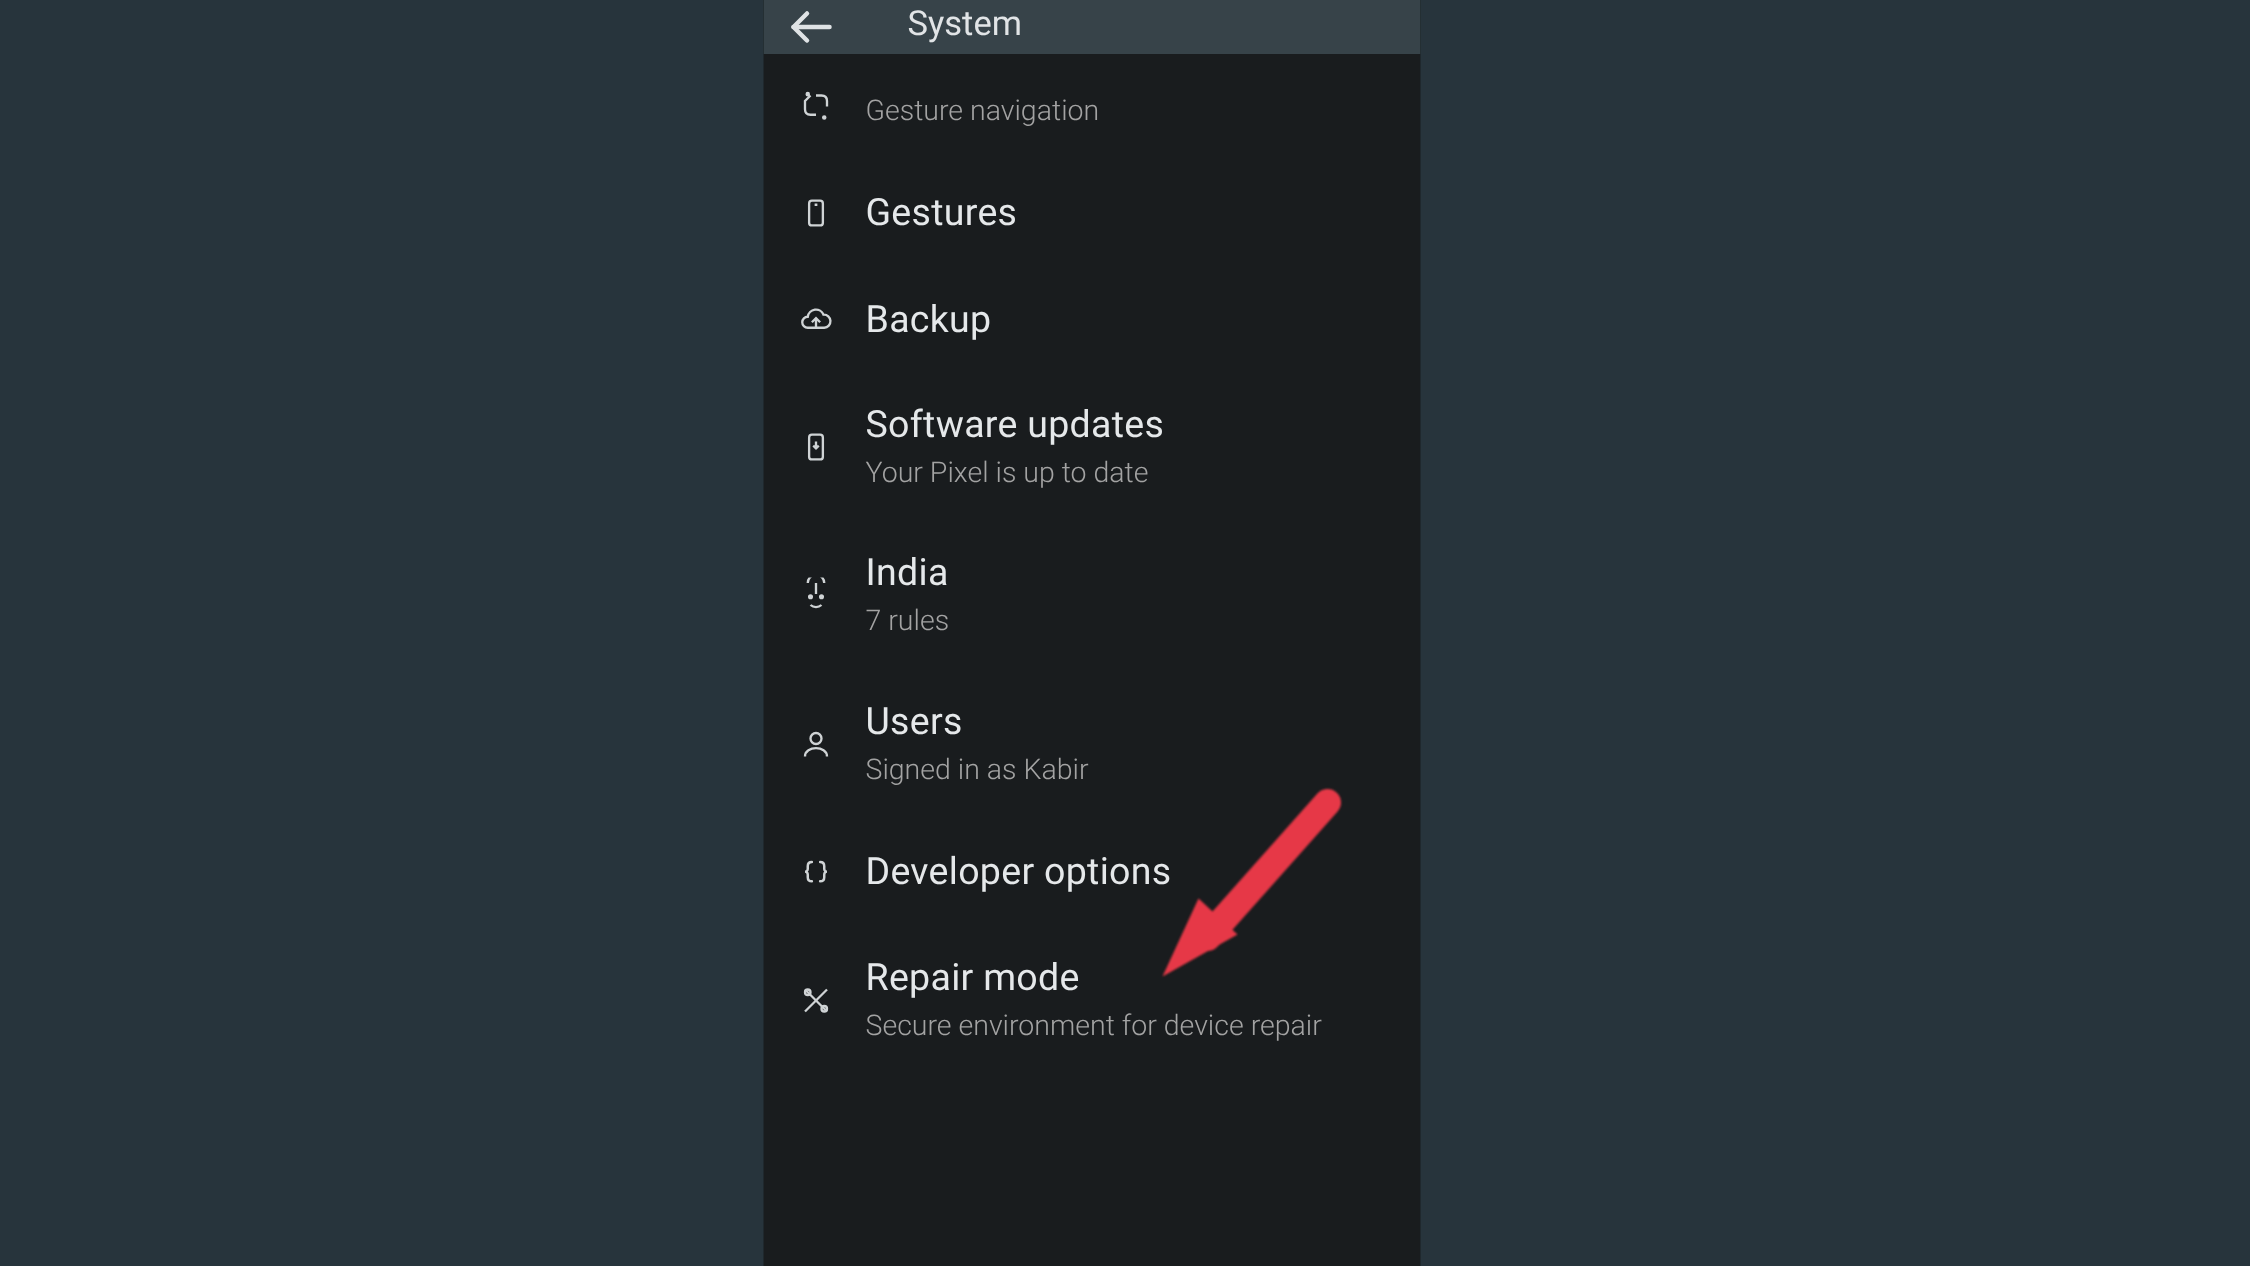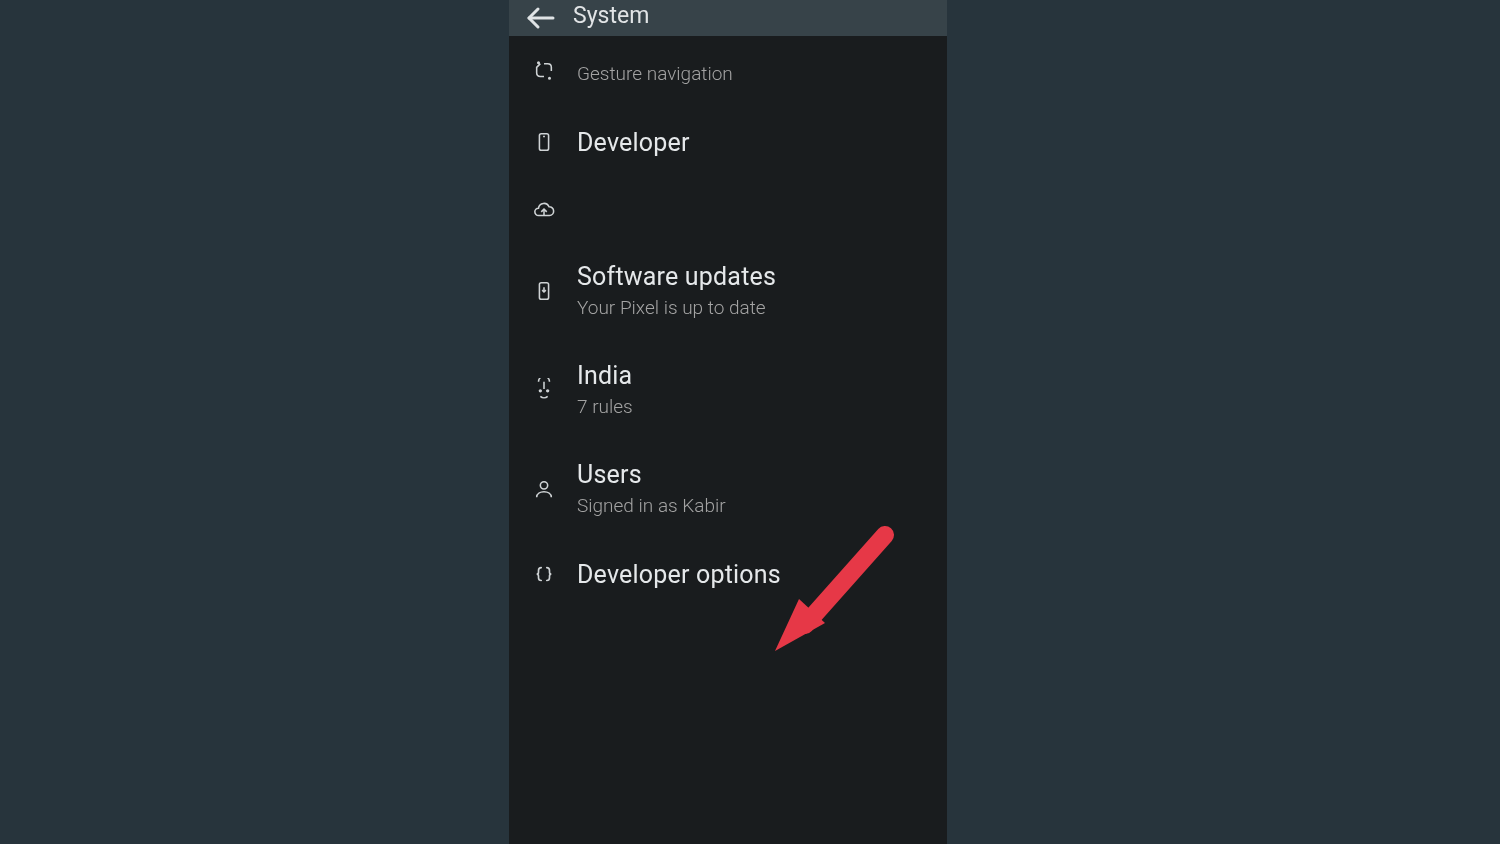--- a/index.html
+++ b/index.html
@@ -16,20 +16,21 @@
     background:#191c1e;
     color:#e6e6e6;
     overflow:hidden;
   }
   .header {
     display:flex;
     align-items:center;
     height:36px;
     padding:0 14px;
     background:#374349;
+    gap:32px;
   }
   .back-btn {
     width:36px; height:36px;
     display:flex; align-items:center; justify-content:center;
     cursor:pointer;
     color:#dfe3e5;
   }
   .header-title {
     font-size:23px;
     font-weight:400;
@@ -109,32 +110,35 @@
     </div>
 
     <div class="item">
       <div class="icon-cell">
         <svg viewBox="0 0 24 24" fill="none" stroke="currentColor" stroke-width="1.7">
           <rect x="7" y="3" width="10" height="18" rx="2"></rect>
           <line x1="11" y1="6" x2="13" y2="6"></line>
         </svg>
       </div>
       <div class="txt">
-        <div class="item-title">Developer</div>
+        <div class="item-title">Gestures</div>
       </div>
     </div>
 
 
     <div class="item">
       <div class="icon-cell">
         <svg viewBox="0 0 24 24" fill="none" stroke="currentColor" stroke-width="1.7">
           <path d="M6 18a4 4 0 0 1 0-8 6 6 0 0 1 11.5-1.5A4.5 4.5 0 0 1 18 18H6z"></path>
           <polyline points="9 14 12 11 15 14"></polyline>
           <line x1="12" y1="11" x2="12" y2="18"></line>
         </svg>
+      </div>
+      <div class="txt">
+        <div class="item-title">Backup</div>
       </div>
     </div>
 
     <div class="item tight">
       <div class="icon-cell">
         <svg viewBox="0 0 24 24" fill="none" stroke="currentColor" stroke-width="1.7">
           <rect x="7" y="3" width="10" height="18" rx="2"></rect>
           <polyline points="10 11 12 13 14 11"></polyline>
           <line x1="12" y1="8" x2="12" y2="13"></line>
         </svg>
@@ -179,20 +183,34 @@
         <svg viewBox="0 0 24 24" fill="none" stroke="currentColor" stroke-width="1.8" stroke-linecap="round">
           <path d="M9 4c-2 0-3 1-3 3v2c0 1-1 2-2 2 1 0 2 1 2 2v2c0 2 1 3 3 3"></path>
           <path d="M15 4c2 0 3 1 3 3v2c0 1 1 2 2 2-1 0-2 1-2 2v2c0 2-1 3-3 3"></path>
         </svg>
       </div>
       <div class="txt">
         <div class="item-title">Developer options</div>
       </div>
     </div>
 
+    <div class="item">
+      <div class="icon-cell">
+        <svg viewBox="0 0 24 24" fill="none" stroke="currentColor" stroke-width="1.7">
+          <path d="M4 20 L20 4"></path>
+          <path d="M4 4 L20 20"></path>
+          <circle cx="6" cy="6" r="2"></circle>
+          <circle cx="18" cy="18" r="2"></circle>
+        </svg>
+      </div>
+      <div class="txt">
+        <div class="item-title">Repair mode</div>
+        <div class="item-sub">Secure environment for device repair</div>
+      </div>
+    </div>
 
   </div>
 </div>
 
 <div class="arrow">
   <svg viewBox="0 0 130 130">
     <defs>
       <filter id="blur">
           <feGaussianBlur stdDeviation="0.6"></feGaussianBlur>
         </filter>

